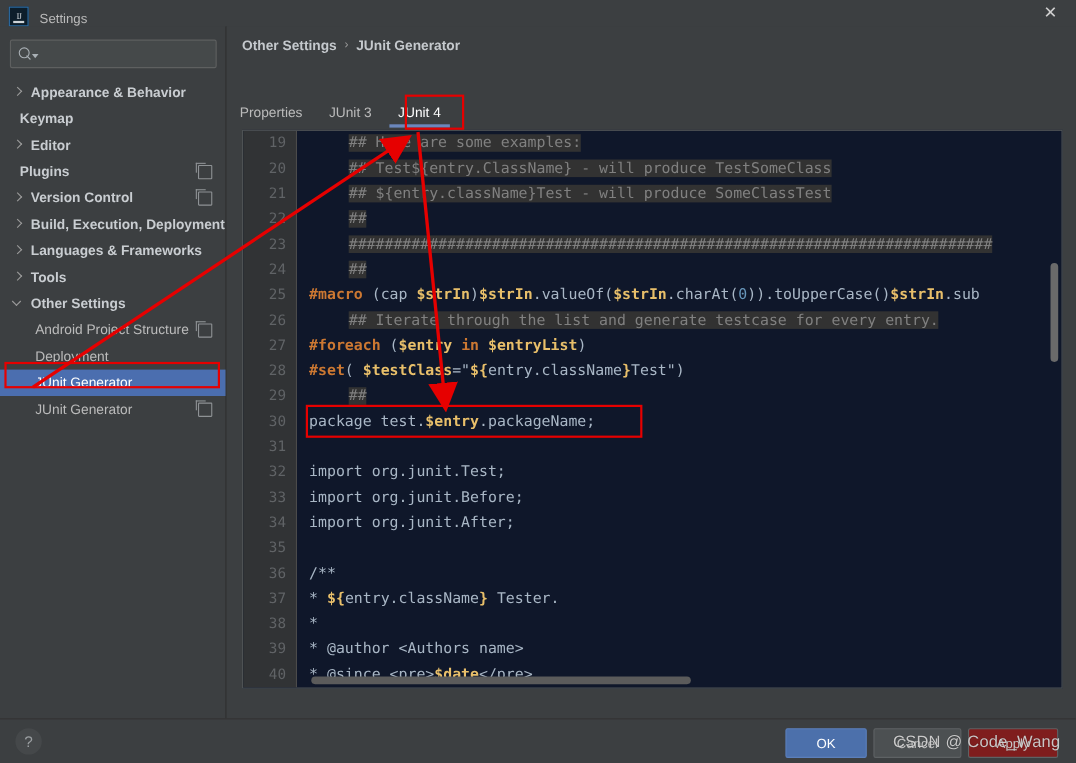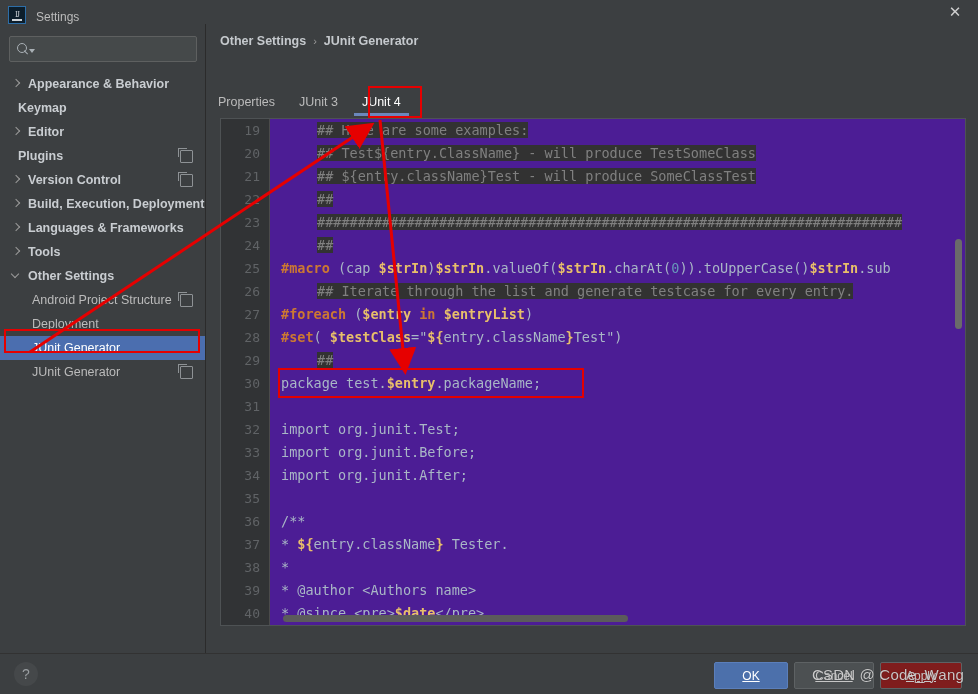--- a/index.html
+++ b/index.html
@@ -182,21 +182,21 @@
   .tab.active::after {
     content:"";
     position:absolute; left:4px; right:4px; bottom:0;
     height:3px; background:#6b87bd;
   }
 
   
   .editor {
     position: absolute; left: 14px; top: 94px;
     width: 744px; height: 506px;
-    background: #4c1d95;
+    background: #0f172a;
     border: 1px solid #4e5254;
     overflow: hidden;
   }
   .gutter {
     position: absolute; left: 0; top: 0;
     width: 48px; height: 506px;
     background: #313335;
     border-right: 1px solid #4b4b4b;
   }
   .gutter-num {
@@ -251,21 +251,21 @@
     border-radius: 50%;
     background: #45484a;
     color: #9a9ea1;
     font-size: 14px; text-align: center; line-height: 24px;
   }
   .btn {
     position: absolute; top: 8px;
     height: 25px;
     font-size: 12px;
     border-radius: 2px;
-    display:flex; align-items:center; justify-content:center;text-decoration:underline;
+    display:flex; align-items:center; justify-content:center;
   }
   .btn-ok {
     right: 190px; width: 72px;
     background: #4c70ab;
     border: 1px solid #5b7fbb;
     color: #ffffff;
   }
   .btn-cancel {
     right: 104px; width: 78px;
     background: #4c5052;

